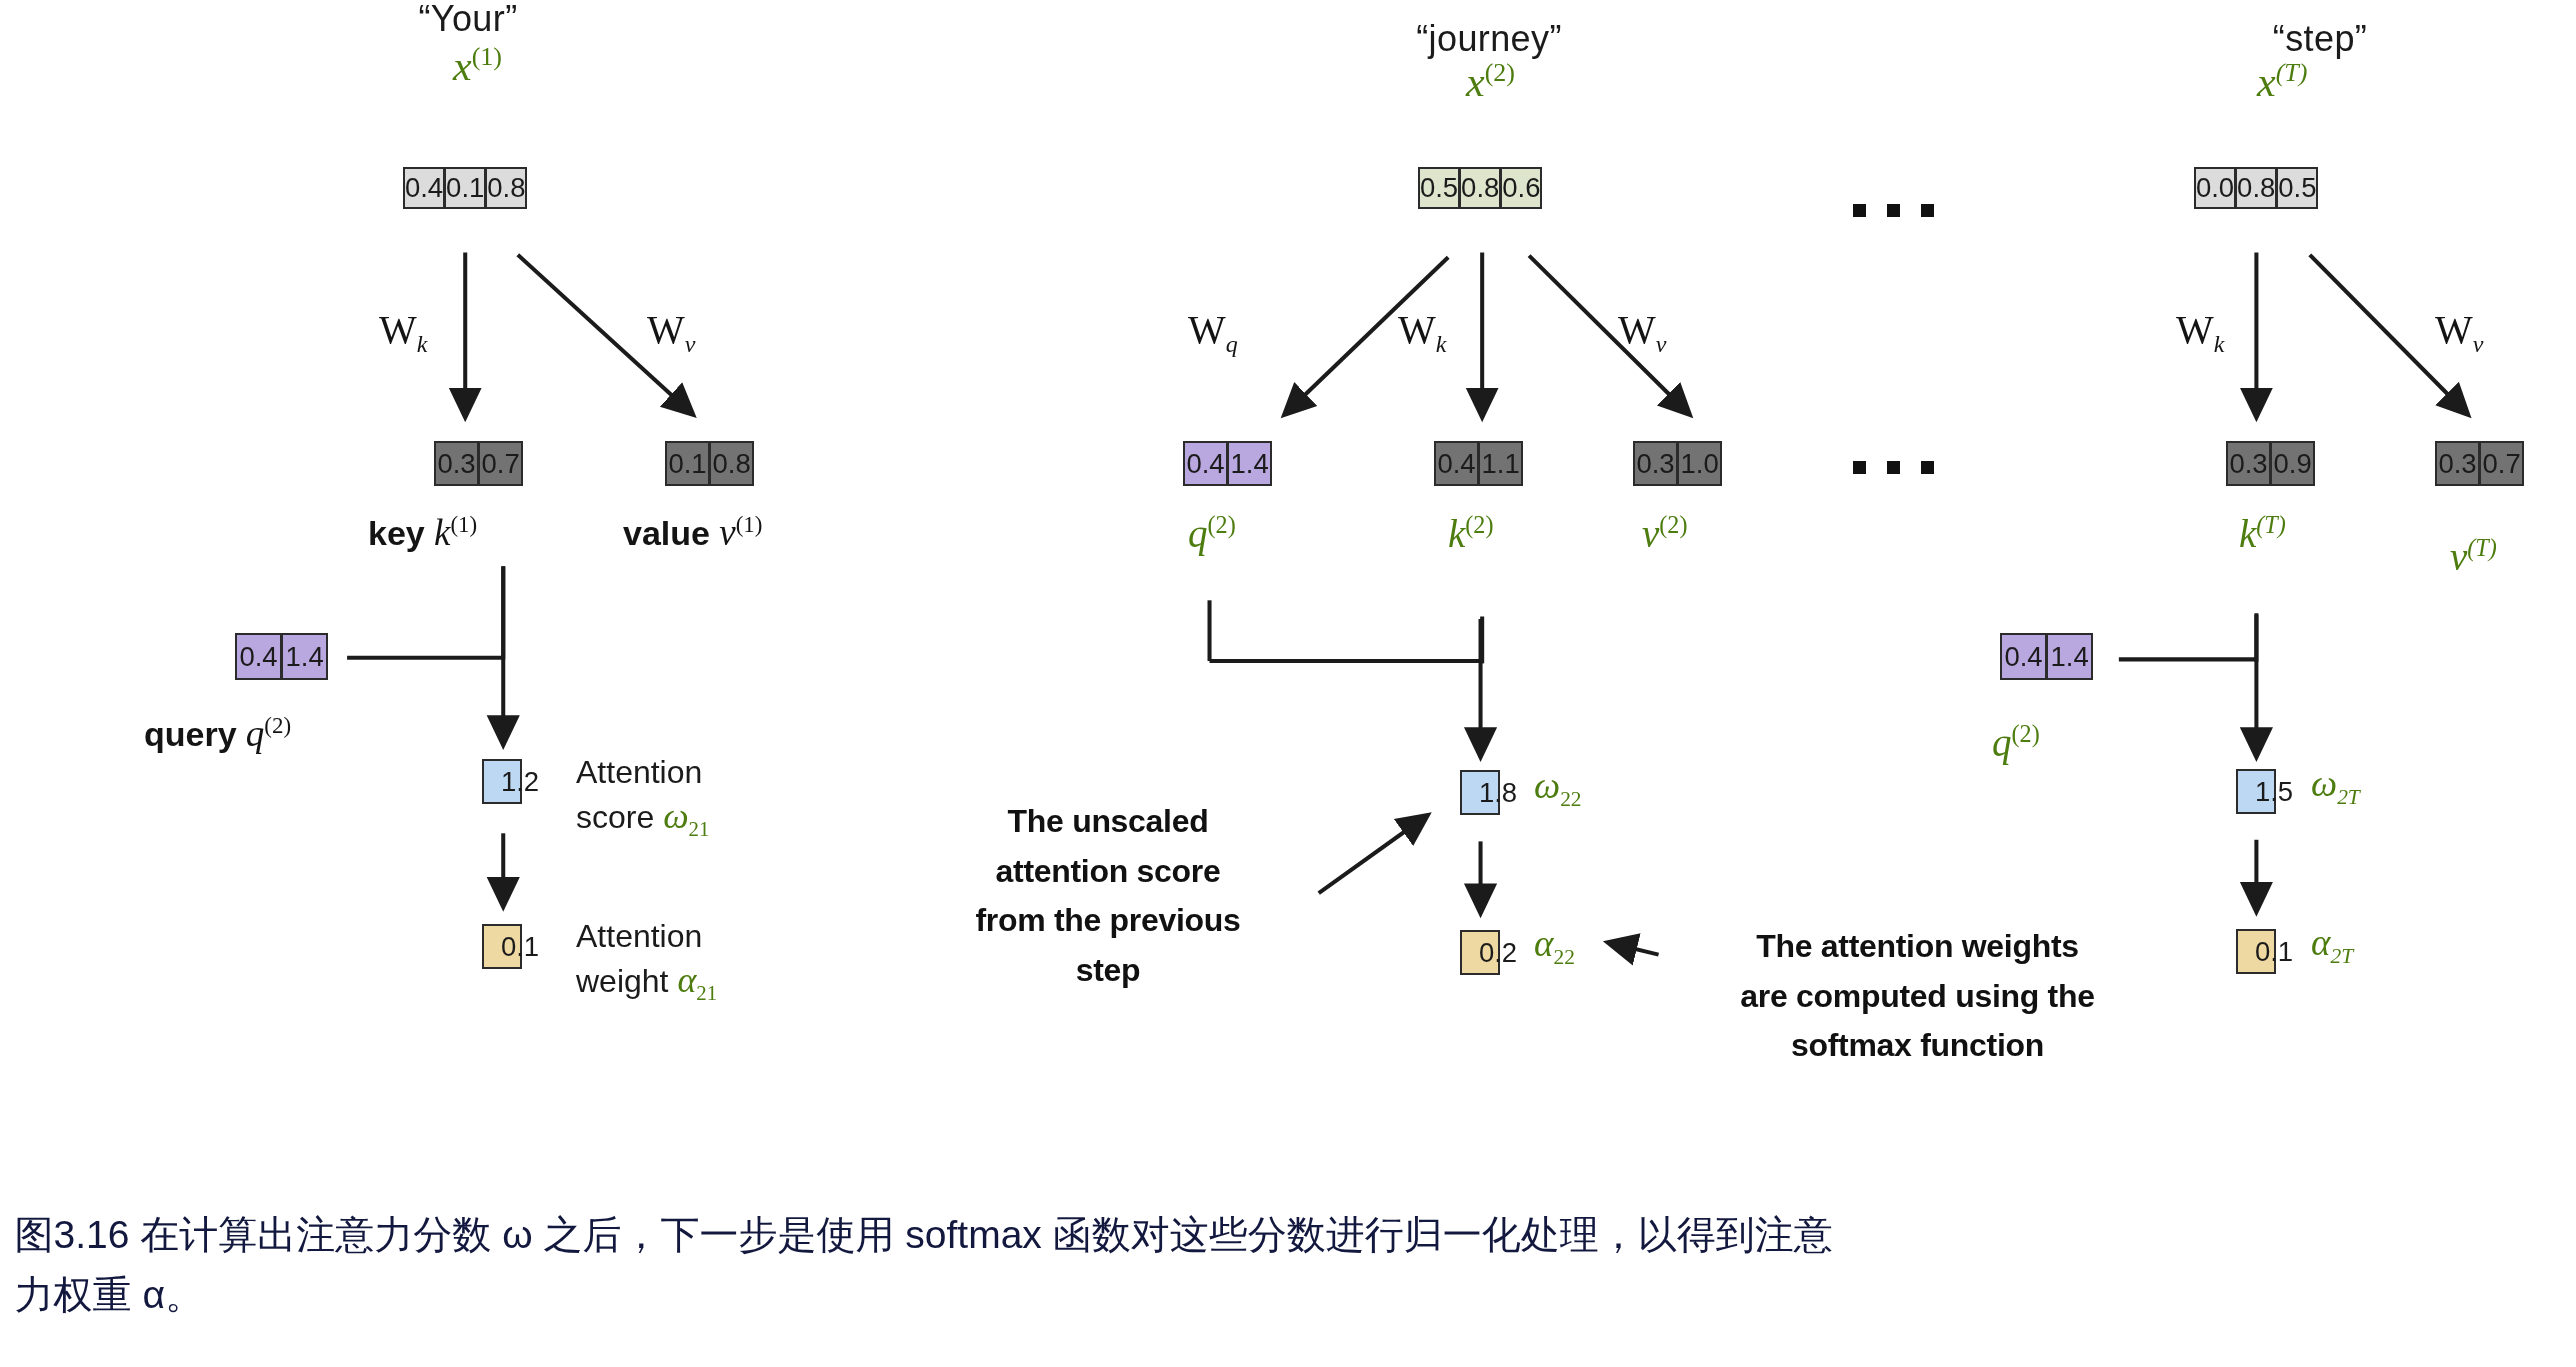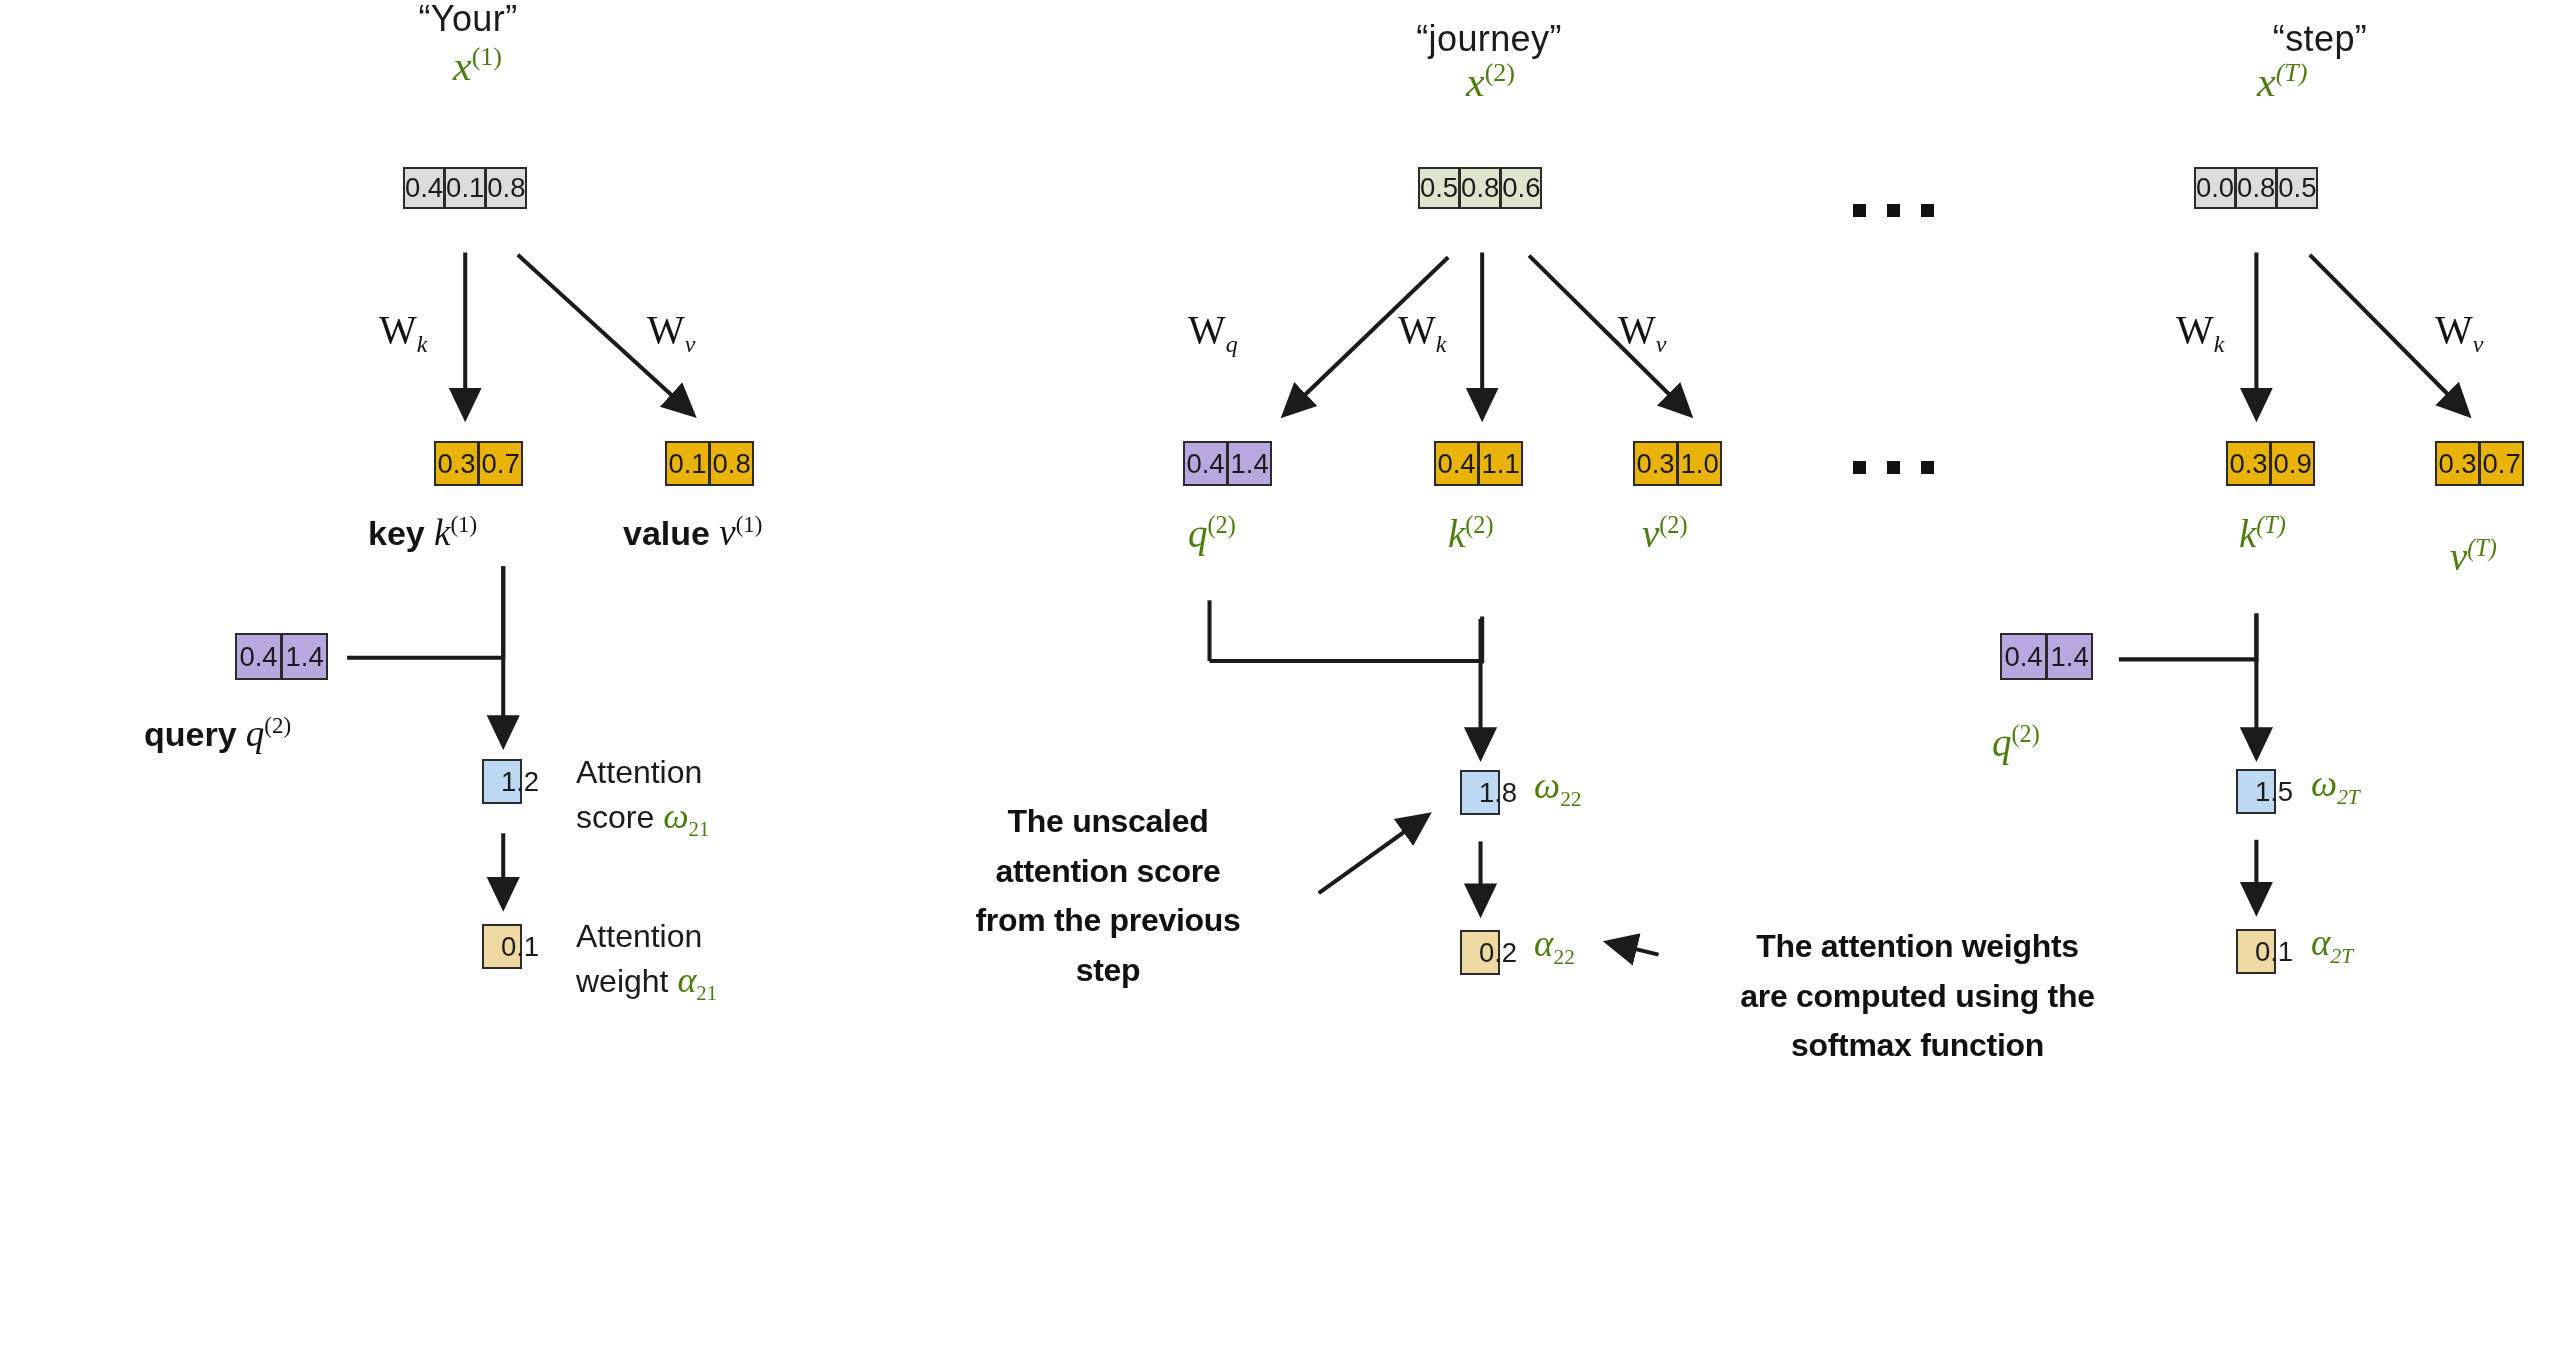--- a/index.html
+++ b/index.html
@@ -27,21 +27,21 @@
   .wlabel .wi{font-style:italic;font-size:.6em;vertical-align:sub;}
 
   
   .rowbox{display:flex;align-items:stretch;}
   .cell{border:2.4px solid #2b2b2b;box-sizing:border-box;
         display:flex;align-items:center;justify-content:center;
         font-family:"Liberation Sans",sans-serif;font-size:27.5px;color:#1b1b1b;
         margin-right:-0.8px;}
   .cell.grey{background:#dcdcdc;}
   .cell.green{background:#dde5cd;}
-  .cell.lav{background:#eab308;}
+  .cell.lav{background:#737373;}
   .cell.purple{background:#b9a7e0;}
   .cell.blue{background:#bcd8f2;}
   .cell.tan{background:#efd9a2;}
 
   .c3{width:42px;height:42px;}
   .c2{width:45px;height:45px;}
   .cq{width:47px;height:47px;}
   .cs{width:40px;height:45px;padding-left:36px;}
 
   
@@ -285,15 +285,19 @@
     <span></span>
       <span></span>
       <span></span>
   </div>
   <div class="abs ell" style="left:1853px;top:461px;">
     <span></span>
       <span></span>
       <span></span>
   </div>
 
+  <div class="abs caption" style="left:14.6px;top:1205px;width:2548px;">
+    <div>图3.16 在计算出注意力分数 ω 之后，下一步是使用 softmax 函数对这些分数进行归一化处理，以得到注意</div>
+    <div>力权重 α。</div>
+  </div>
 
 </div>
 
 
 </body></html>

